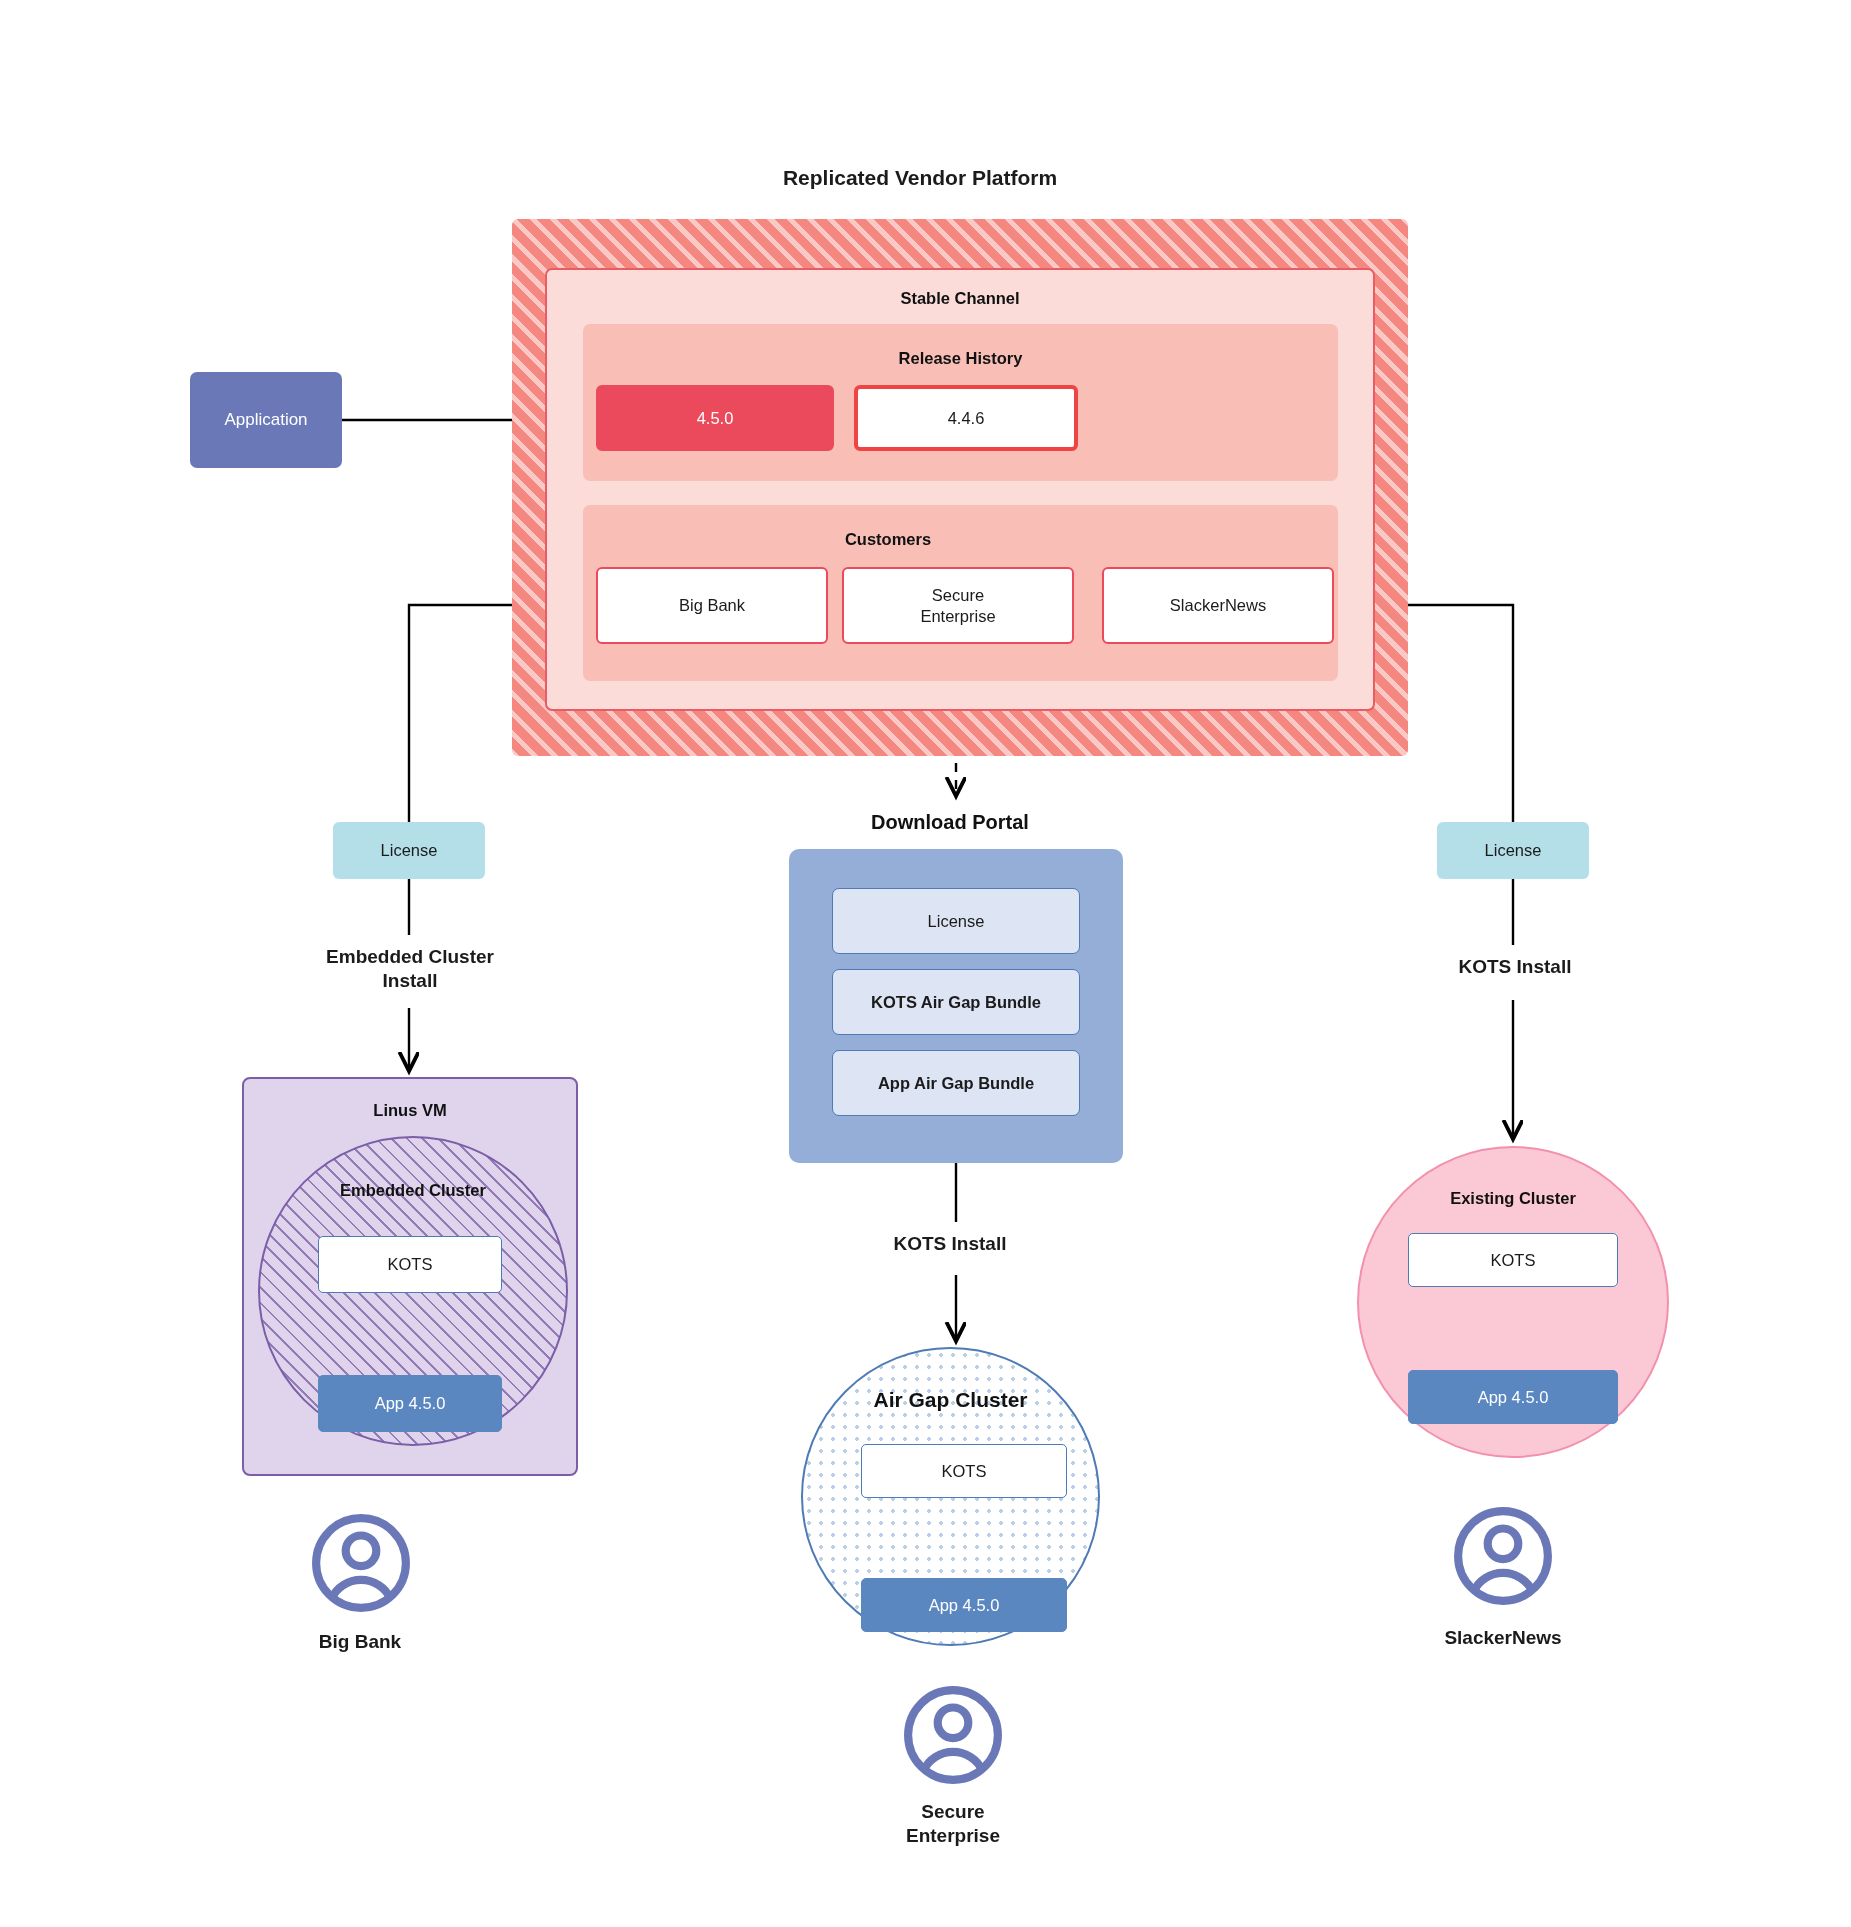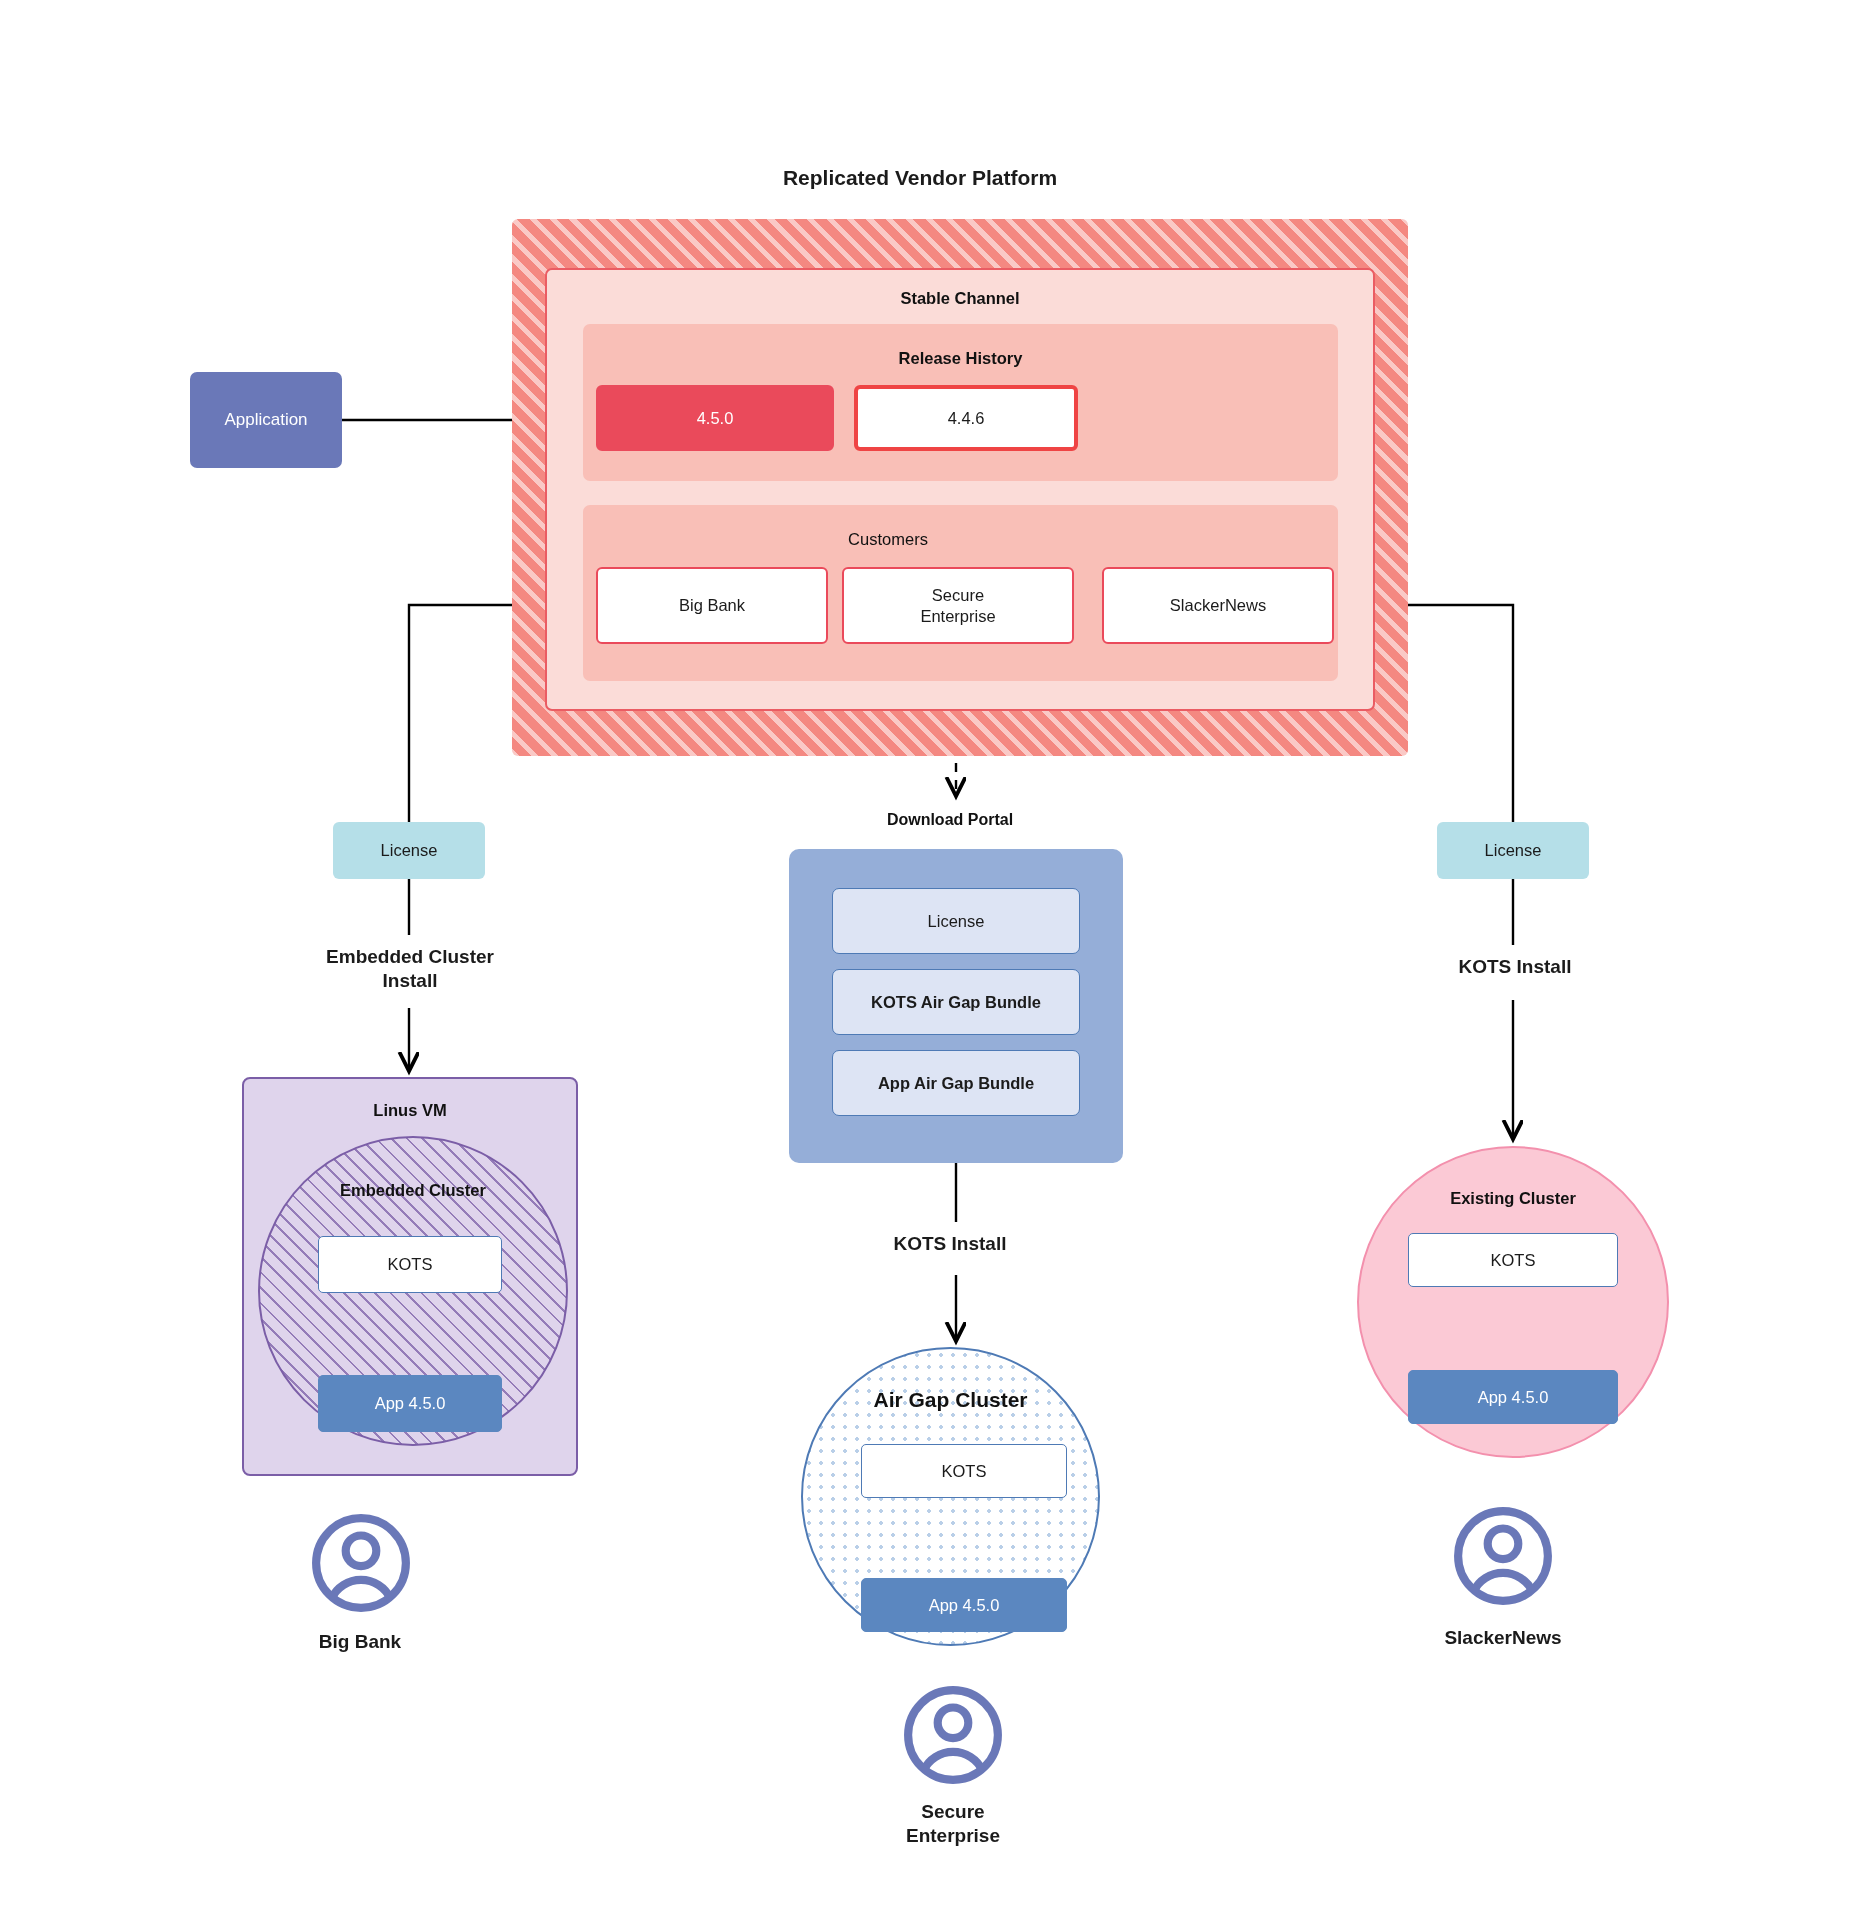--- a/index.html
+++ b/index.html
@@ -18,21 +18,21 @@
         rgba(0,0,0,0) 5px,rgba(0,0,0,0) 14px);
   }
   #stable-channel{
     left:545px;top:268px;width:830px;height:443px;border-radius:7px;
     background:#fbdcd8;border:2px solid #ea5c63;
   }
   #stable-channel-title{left:545px;top:288px;width:830px;font-size:16.5px;font-weight:600;}
   #release-history{left:583px;top:324px;width:755px;height:157px;border-radius:7px;background:#f9bfb7;}
   #release-history-title{left:583px;top:348px;width:755px;font-size:16.5px;font-weight:600;}
   #customers-box{left:583px;top:505px;width:755px;height:176px;border-radius:7px;background:#f9bfb7;}
-  #customers-title{left:583px;top:529px;width:610px;font-size:16.5px;font-weight:400;}
+  #customers-title{left:583px;top:529px;width:610px;font-size:16.5px;font-weight:700;}
 
   .release-chip{height:66px;border-radius:6px;font-size:16.5px;display:flex;align-items:center;justify-content:center;}
   #release-450{left:596px;top:385px;width:238px;background:#ea4a5b;color:#fff;border:2px solid #ea4a5b;}
   #release-446{left:854px;top:385px;width:224px;background:#fff;color:#1b1b1b;border:4px solid #ef4444;}
 
   .customer-chip{height:77px;border-radius:6px;background:#fff;border:2px solid #ea4a5b;font-size:16.5px;color:#1b1b1b;}
   #cust-bigbank{left:596px;top:567px;width:232px;}
   #cust-secure{left:842px;top:567px;width:232px;}
   #cust-slacker{left:1102px;top:567px;width:232px;}
 
@@ -42,21 +42,21 @@
   
   .license-chip{height:57px;border-radius:6px;background:#b5dfe8;color:#1b1b1b;font-size:16.5px;}
   #license-left{left:333px;top:822px;width:152px;}
   #license-right{left:1437px;top:822px;width:152px;}
 
   
   .flow-text{font-size:19px;font-weight:700;color:#1b1b1b;}
   #flow-embedded{left:250px;top:945px;width:320px;}
   #flow-kots-right{left:1395px;top:955px;width:240px;}
   #flow-kots-mid{left:830px;top:1232px;width:240px;}
-  #download-portal-title{left:790px;top:810px;width:320px;font-size:16px;font-weight:700;}
+  #download-portal-title{left:790px;top:810px;width:320px;font-size:20px;font-weight:700;}
 
   
   #linux-vm{left:242px;top:1077px;width:336px;height:399px;border-radius:8px;background:#dfd4ec;border:2px solid #7b5ea7;}
   #linux-vm-title{left:242px;top:1100px;width:336px;font-size:16.5px;font-weight:600;}
   #embedded-cluster{
     left:258px;top:1136px;width:310px;height:310px;border-radius:50%;
     border:2px solid #7b5ea7;
     background-color:#dfd4ec;
     background-image:repeating-linear-gradient(45deg,
         rgba(123,94,167,.75) 0px,rgba(123,94,167,.75) 2px,

